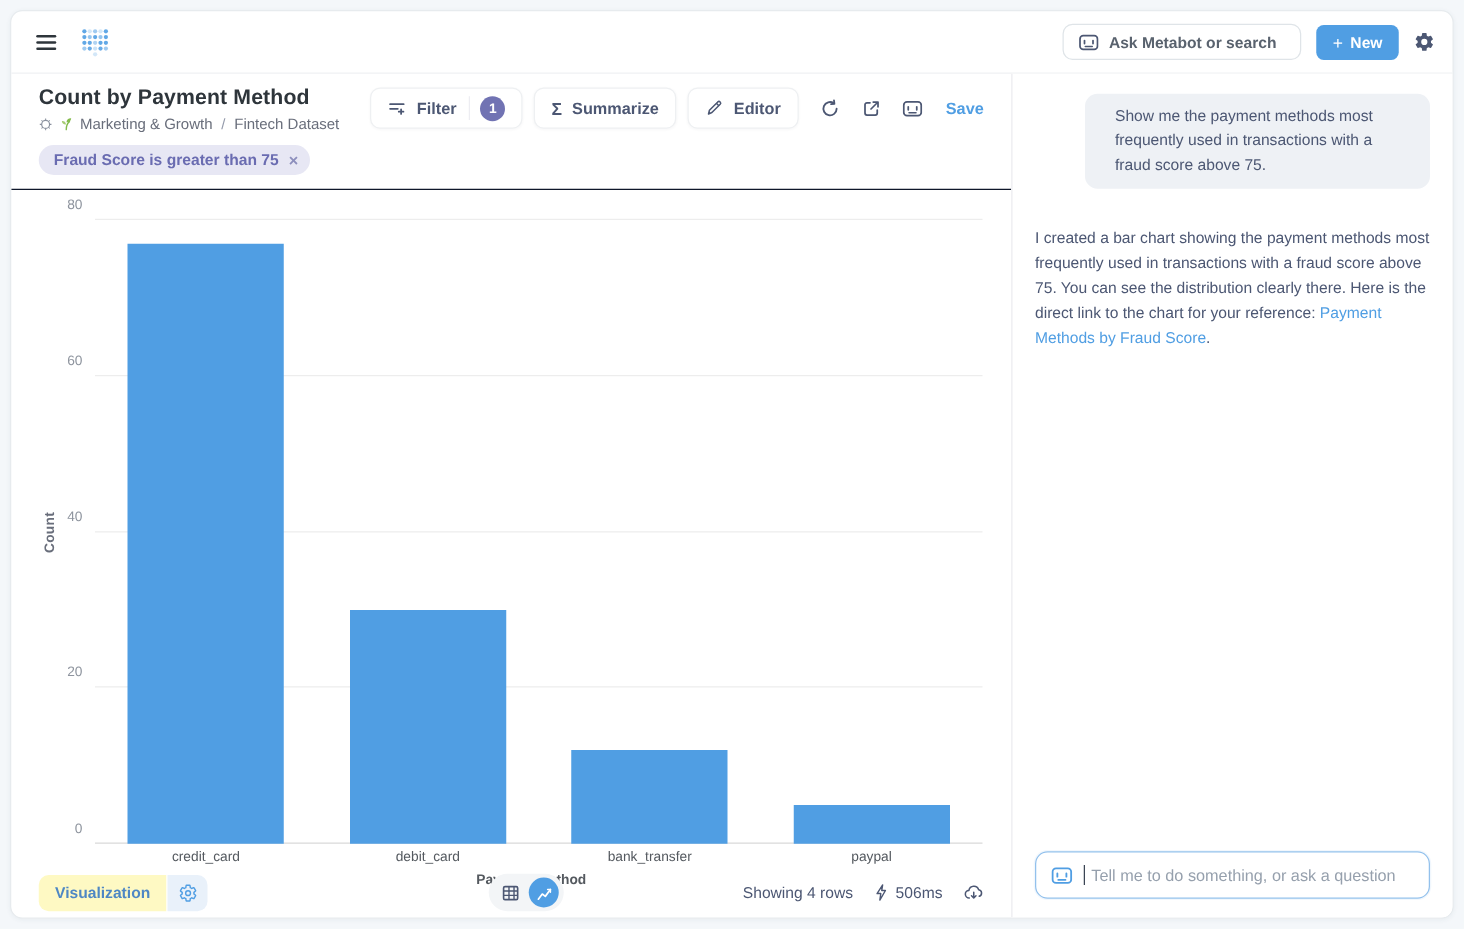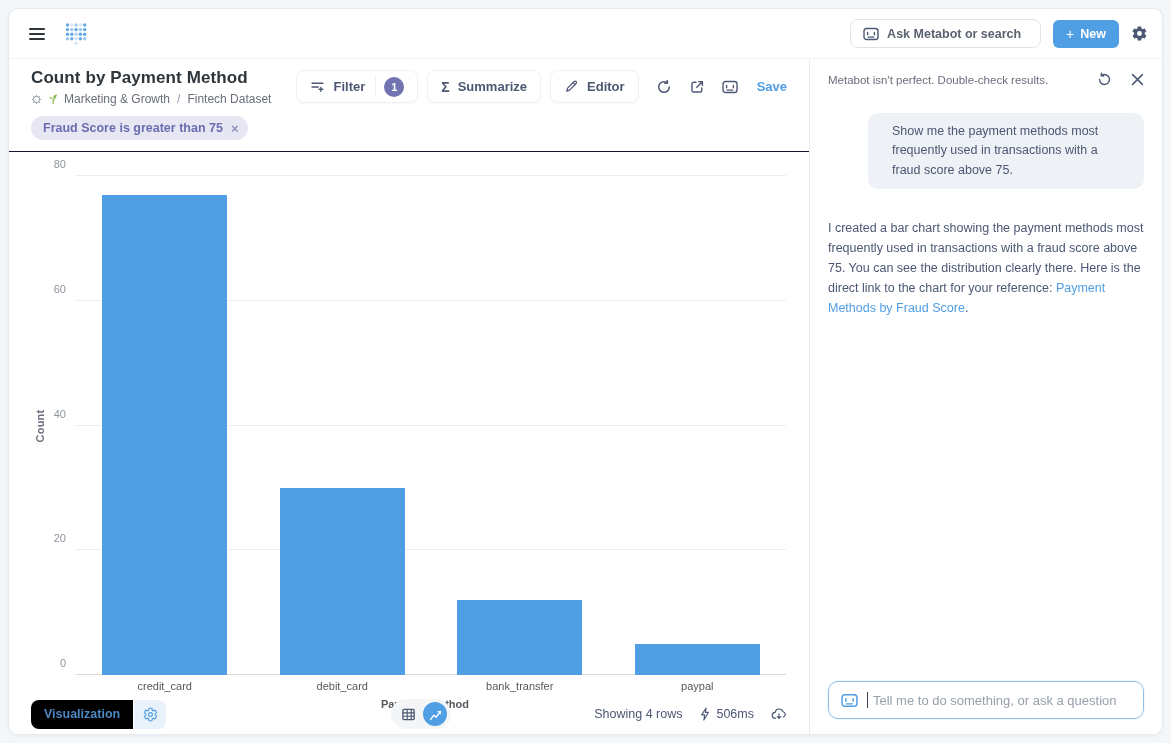--- a/index.html
+++ b/index.html
@@ -67,21 +67,21 @@
   .bar { width:125px; cursor:pointer; }
   .xlabels { position:absolute; top:calc(100% + 5px); left:0; right:0; display:flex; }
   .xlabel { flex:1; text-align:center; font-size:11px; color:#54595f; }
   .xaxis-title { position:absolute; top:calc(100% + 23px); left:0; right:12px;
     text-align:center; font-size:11px; font-weight:700; color:#54595f; }
 
   
   .main-footer { height:40px; flex:none; display:flex; align-items:center;
     padding:0 22px; position:relative; }
   .viz-group { display:flex; gap:1px; }
-  .viz-btn { height:29px; background:#000000; color:#4e87c4; font-size:12.5px; font-weight:700;
+  .viz-btn { height:29px; background:#fef9c3; color:#4e87c4; font-size:12.5px; font-weight:700;
     border:none; border-radius:8px 0 0 8px; padding:0 13px; cursor:pointer; }
   .viz-gear { height:29px; width:32px; background:#e9f1fa; border:none; border-radius:0 8px 8px 0;
     display:flex; align-items:center; justify-content:center; color:#509EE3; cursor:pointer; }
   .viz-toggle { position:absolute; left:calc(50% + 12px); transform:translateX(-50%);
     background:#f3f5f7; border-radius:16px; height:30px; display:flex; align-items:center;
     gap:7px; padding:0 4px 0 10px; }
   .toggle-table { display:flex; align-items:center; color:#4c5773; cursor:pointer; background:none; border:none; }
   .toggle-chart { width:24px; height:24px; border-radius:50%; background:#509EE3; border:none;
     display:flex; align-items:center; justify-content:center; cursor:pointer; }
   .footer-status { margin-left:auto; display:flex; align-items:center; gap:17px;
@@ -330,36 +330,20 @@
             <svg width="16" height="14" viewBox="0 0 17 14" fill="none" stroke="#4c5773" stroke-width="1.3" stroke-linecap="round" stroke-linejoin="round">
               <path d="M4.7 11.6a3.2 3.2 0 0 1-.3-6.4 4.3 4.3 0 0 1 8.3-.6 2.9 2.9 0 0 1 .5 5.6"></path>
               <path d="M8.5 6.8v4.6M6.6 9.8l1.9 1.9 1.9-1.9"></path>
             </svg>
           </button>
         </div>
       </div>
     </div>
 
     <aside class="sidebar">
-      <div class="sb-top">
-        <span class="sb-disclaimer">Metabot isn't perfect. Double-check results.</span>
-        <span class="sb-top-icons">
-          <button class="icon-btn">
-            <svg width="15" height="15" viewBox="0 0 16 16" fill="none" stroke="#4c5773" stroke-width="1.5" stroke-linecap="round" style="transform:scaleX(-1)">
-              <path d="M13.3 8A5.3 5.3 0 1 1 11 3.6"></path>
-              <path d="M11.2 1.4l.3 2.6-2.6.3" stroke-linejoin="round"></path>
-            </svg>
-          </button>
-          <button class="icon-btn">
-            <svg width="13" height="13" viewBox="0 0 12 12" stroke="#4c5773" stroke-width="1.4" stroke-linecap="round">
-              <path d="M1.5 1.5l9 9M10.5 1.5l-9 9"></path>
-            </svg>
-          </button>
-        </span>
-      </div>
 
       <div class="sb-messages">
         <div class="user-bubble">Show me the payment methods most frequently used in transactions with a fraud score above 75.</div>
         <div class="bot-msg">
           <span>I created a bar chart showing the payment methods most frequently used in transactions with a fraud score above 75. You can see the distribution clearly there. Here is the direct link to the chart for your reference: </span><a>Payment Methods by Fraud Score</a><span>.</span>
         </div>
       </div>
 
       <div class="sb-input">
         <span>

